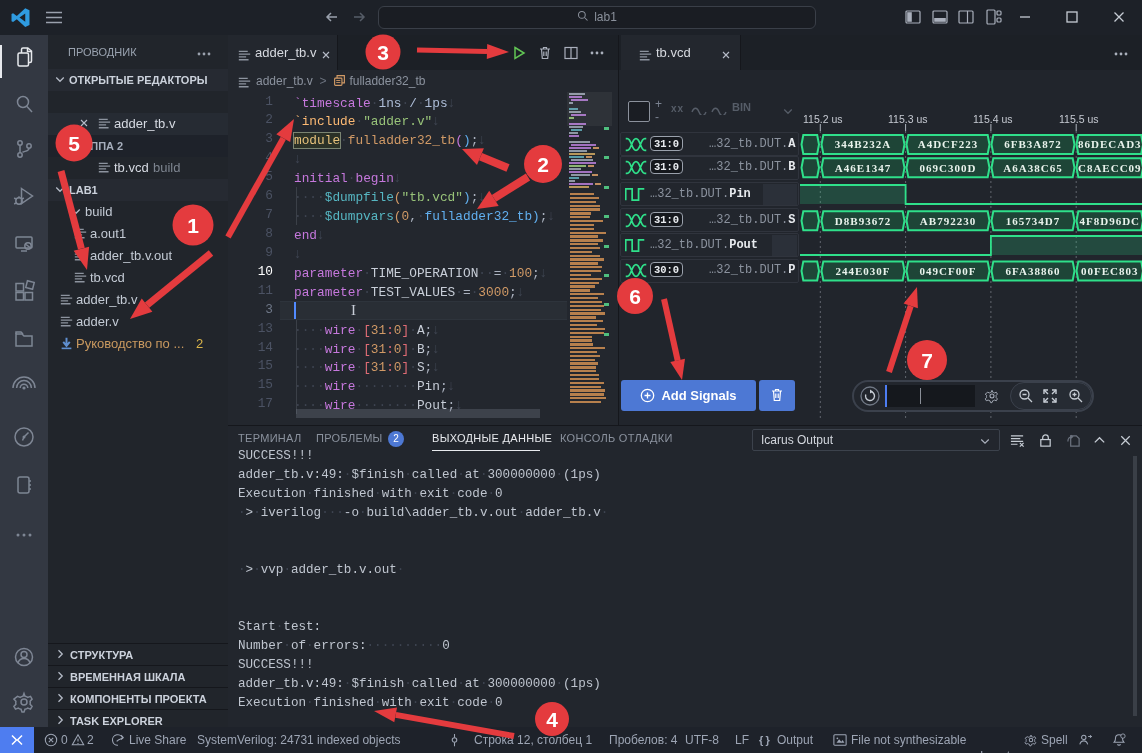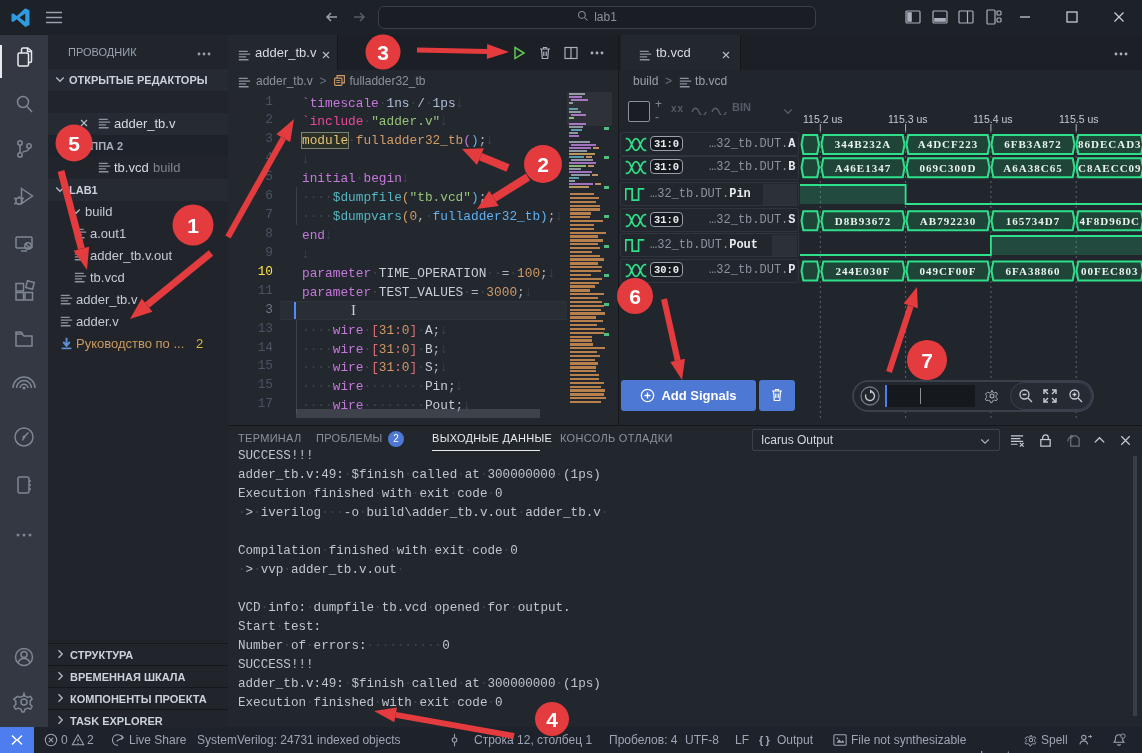--- a/index.html
+++ b/index.html
@@ -242,32 +242,32 @@
   <div class="abs" style="left:228px;top:0;width:45px;height:425px">
         <div style="position:absolute;top:92.5px;right:0;height:18.92px;line-height:18.92px;color:#4b5263">1</div>
         <div style="position:absolute;top:111.4px;right:0;height:18.92px;line-height:18.92px;color:#4b5263">2</div>
         <div style="position:absolute;top:130.3px;right:0;height:18.92px;line-height:18.92px;color:#4b5263">3</div>
         <div style="position:absolute;top:149.3px;right:0;height:18.92px;line-height:18.92px;color:#4b5263">4</div>
         <div style="position:absolute;top:168.2px;right:0;height:18.92px;line-height:18.92px;color:#4b5263">5</div>
         <div style="position:absolute;top:187.1px;right:0;height:18.92px;line-height:18.92px;color:#4b5263">6</div>
         <div style="position:absolute;top:206.0px;right:0;height:18.92px;line-height:18.92px;color:#4b5263">7</div>
         <div style="position:absolute;top:224.9px;right:0;height:18.92px;line-height:18.92px;color:#4b5263">8</div>
         <div style="position:absolute;top:243.9px;right:0;height:18.92px;line-height:18.92px;color:#4b5263">9</div>
-        <div style="position:absolute;top:262.8px;right:0;height:18.92px;line-height:18.92px;color:#fde047">10</div>
+        <div style="position:absolute;top:262.8px;right:0;height:18.92px;line-height:18.92px;color:#ffffff">10</div>
         <div style="position:absolute;top:281.7px;right:0;height:18.92px;line-height:18.92px;color:#4b5263">11</div>
         <div style="position:absolute;top:300.6px;right:0;height:18.92px;line-height:18.92px;color:#6e7787">3</div>
         <div style="position:absolute;top:319.5px;right:0;height:18.92px;line-height:18.92px;color:#4b5263">13</div>
         <div style="position:absolute;top:338.5px;right:0;height:18.92px;line-height:18.92px;color:#4b5263">14</div>
         <div style="position:absolute;top:357.4px;right:0;height:18.92px;line-height:18.92px;color:#4b5263">15</div>
         <div style="position:absolute;top:376.3px;right:0;height:18.92px;line-height:18.92px;color:#4b5263">15</div>
         <div style="position:absolute;top:395.2px;right:0;height:18.92px;line-height:18.92px;color:#4b5263">17</div>
       </div>
-  <div class="abs mono" style="left:302px;top:0;width:280px;height:425px">
+  <div class="abs mono" style="left:294px;top:0;width:280px;height:425px">
         <div style="position:absolute;top:92.5px;left:0;height:18.92px;line-height:18.92px;white-space:pre"><span style="color:#c678dd">`timescale</span><span style="color:#3e4451">·</span><span style="color:#aebed8">1ns</span><span style="color:#3e4451">·</span><span style="color:#aebed8">/</span><span style="color:#3e4451">·</span><span style="color:#aebed8">1ps</span><span style="color:#3e4451;font-family:Liberation Sans,sans-serif;font-size:14px">↓</span></div>
-        <div style="position:absolute;top:111.4px;left:0;height:18.92px;line-height:18.92px;white-space:pre"><span style="color:#ec4899">`include</span><span style="color:#3e4451">·</span><span style="color:#98c379">"adder.v"</span><span style="color:#3e4451;font-family:Liberation Sans,sans-serif;font-size:14px">↓</span></div>
+        <div style="position:absolute;top:111.4px;left:0;height:18.92px;line-height:18.92px;white-space:pre"><span style="color:#fdba74">`include</span><span style="color:#3e4451">·</span><span style="color:#98c379">"adder.v"</span><span style="color:#3e4451;font-family:Liberation Sans,sans-serif;font-size:14px">↓</span></div>
         <div style="position:absolute;top:130.3px;left:0;height:18.92px;line-height:18.92px;white-space:pre"><span style="background:#2b3127;outline:1px solid #7a8472;"><span style="color:#e5c07b">module</span></span><span style="color:#3e4451">·</span><span style="color:#d19a66">fulladder32_tb</span><span style="color:#c678dd">(</span><span style="color:#61afef">)</span><span style="color:#abb2bf">;</span><span style="color:#3e4451;font-family:Liberation Sans,sans-serif;font-size:14px">↓</span></div>
         <div style="position:absolute;top:149.3px;left:0;height:18.92px;line-height:18.92px;white-space:pre"><span style="color:#3e4451;font-family:Liberation Sans,sans-serif;font-size:14px">↓</span></div>
         <div style="position:absolute;top:168.2px;left:0;height:18.92px;line-height:18.92px;white-space:pre"><span style="color:#c678dd">initial</span><span style="color:#3e4451">·</span><span style="color:#c678dd">begin</span><span style="color:#3e4451;font-family:Liberation Sans,sans-serif;font-size:14px">↓</span></div>
         <div style="position:absolute;top:187.1px;left:0;height:18.92px;line-height:18.92px;white-space:pre"><span style="color:#3e4451">····</span><span style="color:#56b6c2">$dumpfile</span><span style="color:#d19a66">(</span><span style="color:#98c379">"tb.vcd"</span><span style="color:#61afef">)</span><span style="color:#abb2bf">;</span><span style="color:#3e4451;font-family:Liberation Sans,sans-serif;font-size:14px">↓</span></div>
         <div style="position:absolute;top:206.0px;left:0;height:18.92px;line-height:18.92px;white-space:pre"><span style="color:#3e4451">····</span><span style="color:#56b6c2">$dumpvars</span><span style="color:#d19a66">(</span><span style="color:#d19a66">0</span><span style="color:#abb2bf">,</span><span style="color:#3e4451">·</span><span style="color:#61afef">fulladder32_tb</span><span style="color:#61afef">)</span><span style="color:#abb2bf">;</span><span style="color:#3e4451;font-family:Liberation Sans,sans-serif;font-size:14px">↓</span></div>
         <div style="position:absolute;top:224.9px;left:0;height:18.92px;line-height:18.92px;white-space:pre"><span style="color:#c678dd">end</span><span style="color:#3e4451;font-family:Liberation Sans,sans-serif;font-size:14px">↓</span></div>
         <div style="position:absolute;top:243.9px;left:0;height:18.92px;line-height:18.92px;white-space:pre"><span style="color:#3e4451;font-family:Liberation Sans,sans-serif;font-size:14px">↓</span></div>
         <div style="position:absolute;top:262.8px;left:0;height:18.92px;line-height:18.92px;white-space:pre"><span style="color:#c678dd">parameter</span><span style="color:#3e4451">·</span><span style="color:#c8ced8">TIME_OPERATION</span><span style="color:#3e4451">··</span><span style="color:#abb2bf">=</span><span style="color:#3e4451">·</span><span style="color:#d19a66">100</span><span style="color:#abb2bf">;</span><span style="color:#3e4451;font-family:Liberation Sans,sans-serif;font-size:14px">↓</span></div>
         <div style="position:absolute;top:281.7px;left:0;height:18.92px;line-height:18.92px;white-space:pre"><span style="color:#c678dd">parameter</span><span style="color:#3e4451">·</span><span style="color:#c8ced8">TEST_VALUES</span><span style="color:#3e4451">·</span><span style="color:#abb2bf">=</span><span style="color:#3e4451">·</span><span style="color:#d19a66">3000</span><span style="color:#abb2bf">;</span><span style="color:#3e4451;font-family:Liberation Sans,sans-serif;font-size:14px">↓</span></div>
         <div style="position:absolute;top:300.6px;left:0;height:18.92px;line-height:18.92px;white-space:pre"></div>
@@ -392,25 +392,20 @@
     <span class="abs" style="left:35px;top:0;line-height:35px;font-size:13px;color:#d7dae0">tb.vcd</span>
     <span class="abs" style="left:99px;top:11px"><svg width="12" height="12" viewBox="0 0 16 16" style="vertical-align:-1px">
             <path d="M4 4l8 8M12 4l-8 8" stroke="#b6bcc8" stroke-width="1.5" fill="none"></path>
           </svg></span>
   </div>
   <svg class="abs" style="left:494px;top:11px" width="16" height="16" viewBox="0 0 16 16">
         <circle cx="3" cy="8" r="1.4" fill="#aab0bc"></circle>
         <circle cx="8" cy="8" r="1.4" fill="#aab0bc"></circle>
         <circle cx="13" cy="8" r="1.4" fill="#aab0bc"></circle>
       </svg>
-  <div class="abs" style="left:14px;top:35px;width:500px;height:23px;line-height:23px;font-size:12px;color:#9aa1ad;white-space:pre">build  <span style="color:#6b727e">&gt;</span>  <span style="position:relative;top:2px"><svg width="13" height="13" viewBox="0 0 16 16" style="vertical-align:-2px">
-            <g stroke="#8d949f" stroke-width="1.6" fill="none">
-              <path d="M1 3h11M1 6.4h14M1 9.8h9M1 13.2h12"></path>
-            </g>
-          </svg></span> tb.vcd</div>
 
   <div class="abs" style="left:9px;top:66px;width:22px;height:21px;background:#1a1d23;border:1px solid #8b919c;border-radius:2px"></div>
   <div class="abs" style="left:36px;top:63px;width:12px;height:13px;color:#7a8290;font-size:12px;line-height:13px">+</div>
   <div class="abs" style="left:36px;top:76px;width:12px;height:13px;color:#7a8290;font-size:12px;line-height:13px">-</div>
   <div class="abs" style="left:52px;top:68px;color:#565d68;font-size:10px;font-weight:bold;letter-spacing:1px">xx</div>
   <svg class="abs" style="left:72px;top:70px" width="16" height="10" viewBox="0 0 16 10">
         <path d="M1 7c2-5 5-5 7 0s5 5 7 0" stroke="#565d68" stroke-width="1.4" fill="none"></path>
       </svg>
   <svg class="abs" style="left:92px;top:70px" width="16" height="10" viewBox="0 0 16 10">
         <path d="M1 7c2-5 5-5 7 0s5 5 7 0" stroke="#565d68" stroke-width="1.4" fill="none"></path>
@@ -582,24 +577,22 @@
         <path d="M3.5 3.5l9 9M12.5 3.5l-9 9" stroke="#c6ccd4" stroke-width="1.3"></path>
       </svg>
   <div class="abs" style="left:905px;top:30px;width:4px;height:260px;background:rgba(130,138,150,0.25)"></div>
 </div>
 <div class="abs mono" style="left:0;top:0;width:1142px;height:727px;font-size:12.6px;color:#bfc5cf;overflow:hidden">
       <div style="position:absolute;left:238px;top:446.5px;height:19px;line-height:19px;white-space:pre">SUCCESS!!!</div>
       <div style="position:absolute;left:238px;top:465.5px;height:19px;line-height:19px;white-space:pre">adder_tb.v:49:<span style="color:#3e4451">·</span>$finish<span style="color:#3e4451">·</span>called<span style="color:#3e4451">·</span>at<span style="color:#3e4451">·</span>300000000<span style="color:#3e4451">·</span>(1ps)</div>
       <div style="position:absolute;left:238px;top:484.5px;height:19px;line-height:19px;white-space:pre">Execution<span style="color:#3e4451">·</span>finished<span style="color:#3e4451">·</span>with<span style="color:#3e4451">·</span>exit<span style="color:#3e4451">·</span>code<span style="color:#3e4451">·</span>0</div>
       <div style="position:absolute;left:238px;top:503.5px;height:19px;line-height:19px;white-space:pre"><span style="color:#3e4451">·</span>&gt;<span style="color:#3e4451">·</span>iverilog<span style="color:#3e4451">·</span><span style="color:#3e4451">·</span><span style="color:#3e4451">·</span>-o<span style="color:#3e4451">·</span>build\adder_tb.v.out<span style="color:#3e4451">·</span>adder_tb.v<span style="color:#3e4451">·</span></div>
       <div style="position:absolute;left:238px;top:522.5px;height:19px;line-height:19px;white-space:pre"></div>
-      <div style="position:absolute;left:238px;top:541.5px;height:19px;line-height:19px;white-space:pre">Compilation<span style="color:#3e4451">·</span>finished<span style="color:#3e4451">·</span>with<span style="color:#3e4451">·</span>exit<span style="color:#3e4451">·</span>code<span style="color:#3e4451">·</span>0</div>
       <div style="position:absolute;left:238px;top:560.5px;height:19px;line-height:19px;white-space:pre"><span style="color:#3e4451">·</span>&gt;<span style="color:#3e4451">·</span>vvp<span style="color:#3e4451">·</span>adder_tb.v.out<span style="color:#3e4451">·</span></div>
       <div style="position:absolute;left:238px;top:579.5px;height:19px;line-height:19px;white-space:pre"></div>
-      <div style="position:absolute;left:238px;top:598.5px;height:19px;line-height:19px;white-space:pre">VCD<span style="color:#3e4451">·</span>info:<span style="color:#3e4451">·</span>dumpfile<span style="color:#3e4451">·</span>tb.vcd<span style="color:#3e4451">·</span>opened<span style="color:#3e4451">·</span>for<span style="color:#3e4451">·</span>output.</div>
       <div style="position:absolute;left:238px;top:617.5px;height:19px;line-height:19px;white-space:pre">Start<span style="color:#3e4451">·</span>test:</div>
       <div style="position:absolute;left:238px;top:636.5px;height:19px;line-height:19px;white-space:pre">Number<span style="color:#3e4451">·</span>of<span style="color:#3e4451">·</span>errors:<span style="color:#3e4451">·</span><span style="color:#3e4451">·</span><span style="color:#3e4451">·</span><span style="color:#3e4451">·</span><span style="color:#3e4451">·</span><span style="color:#3e4451">·</span><span style="color:#3e4451">·</span><span style="color:#3e4451">·</span><span style="color:#3e4451">·</span><span style="color:#3e4451">·</span>0</div>
       <div style="position:absolute;left:238px;top:655.5px;height:19px;line-height:19px;white-space:pre">SUCCESS!!!</div>
       <div style="position:absolute;left:238px;top:674.5px;height:19px;line-height:19px;white-space:pre">adder_tb.v:49:<span style="color:#3e4451">·</span>$finish<span style="color:#3e4451">·</span>called<span style="color:#3e4451">·</span>at<span style="color:#3e4451">·</span>300000000<span style="color:#3e4451">·</span>(1ps)</div>
       <div style="position:absolute;left:238px;top:693.5px;height:19px;line-height:19px;white-space:pre">Execution<span style="color:#3e4451">·</span>finished<span style="color:#3e4451">·</span>with<span style="color:#3e4451">·</span>exit<span style="color:#3e4451">·</span>code<span style="color:#3e4451">·</span>0</div>
     </div>
 
 <div class="abs" style="left:0;top:727px;width:1142px;height:26px;background:#1e222a;color:#9da5b4;font-size:12px">
   <div class="abs" style="left:0;top:0;width:34px;height:26px;background:#4e7df0">
     <svg class="abs" style="left:9px;top:5px" width="16" height="16" viewBox="0 0 16 16">

